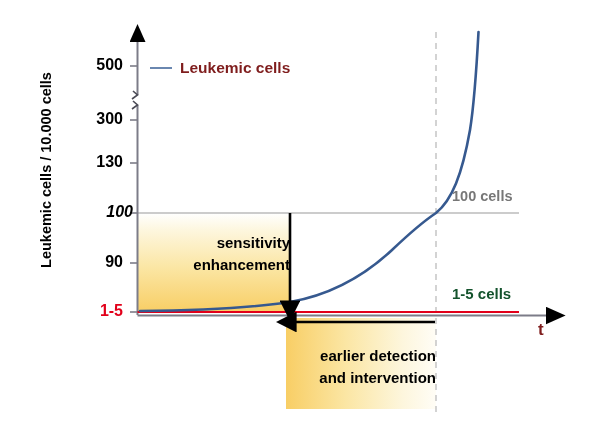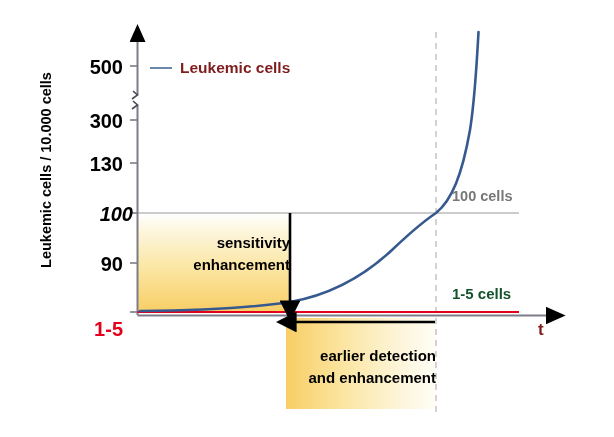--- a/index.html
+++ b/index.html
@@ -41,26 +41,26 @@
     height: 26px;
     transform-origin: 0 0;
     transform: translate(38px, 300px) rotate(-90deg);
     font-size: 14.5px;
     font-weight: bold;
     text-align: center;
     color: #000;
     font-family: "Liberation Sans", sans-serif;
   }
   .ytick-label {
-    font-size: 20px;
+    font-size: 16px;
     font-weight: bold;
     text-align: right;
     color: #000;
   }
-  .ytick-label.red { color: #e2001a; margin-top: 16px; }
+  .ytick-label.red { color: #e2001a; }
   #legend-label {
     font-size: 15.5px;
     font-weight: bold;
   }
   #label-100 {
     font-size: 14.5px;
     font-weight: bold;
     color: #777777;
   }
   #label-15 {
@@ -170,15 +170,15 @@
   <div class="txt" id="legend-label" style="left:180px; top:59px;">Leukemic cells</div>
 
   <div class="txt" id="label-100" style="left:452px; top:188px;">100 cells</div>
   <div class="txt" id="label-15" style="left:452px; top:285px;">1-5 cells</div>
 
   <div class="txt" id="x-axis-title" style="left:538px; top:320px;">t</div>
 
   <div class="boxtext" style="left:137px; top:232px; width:153px;">sensitivity
 enhancement</div>
   <div class="boxtext" style="left:286px; top:345px; width:150px;">earlier detection
-and enhancement</div>
+and intervention</div>
 
 </div>
 
 </body></html>

